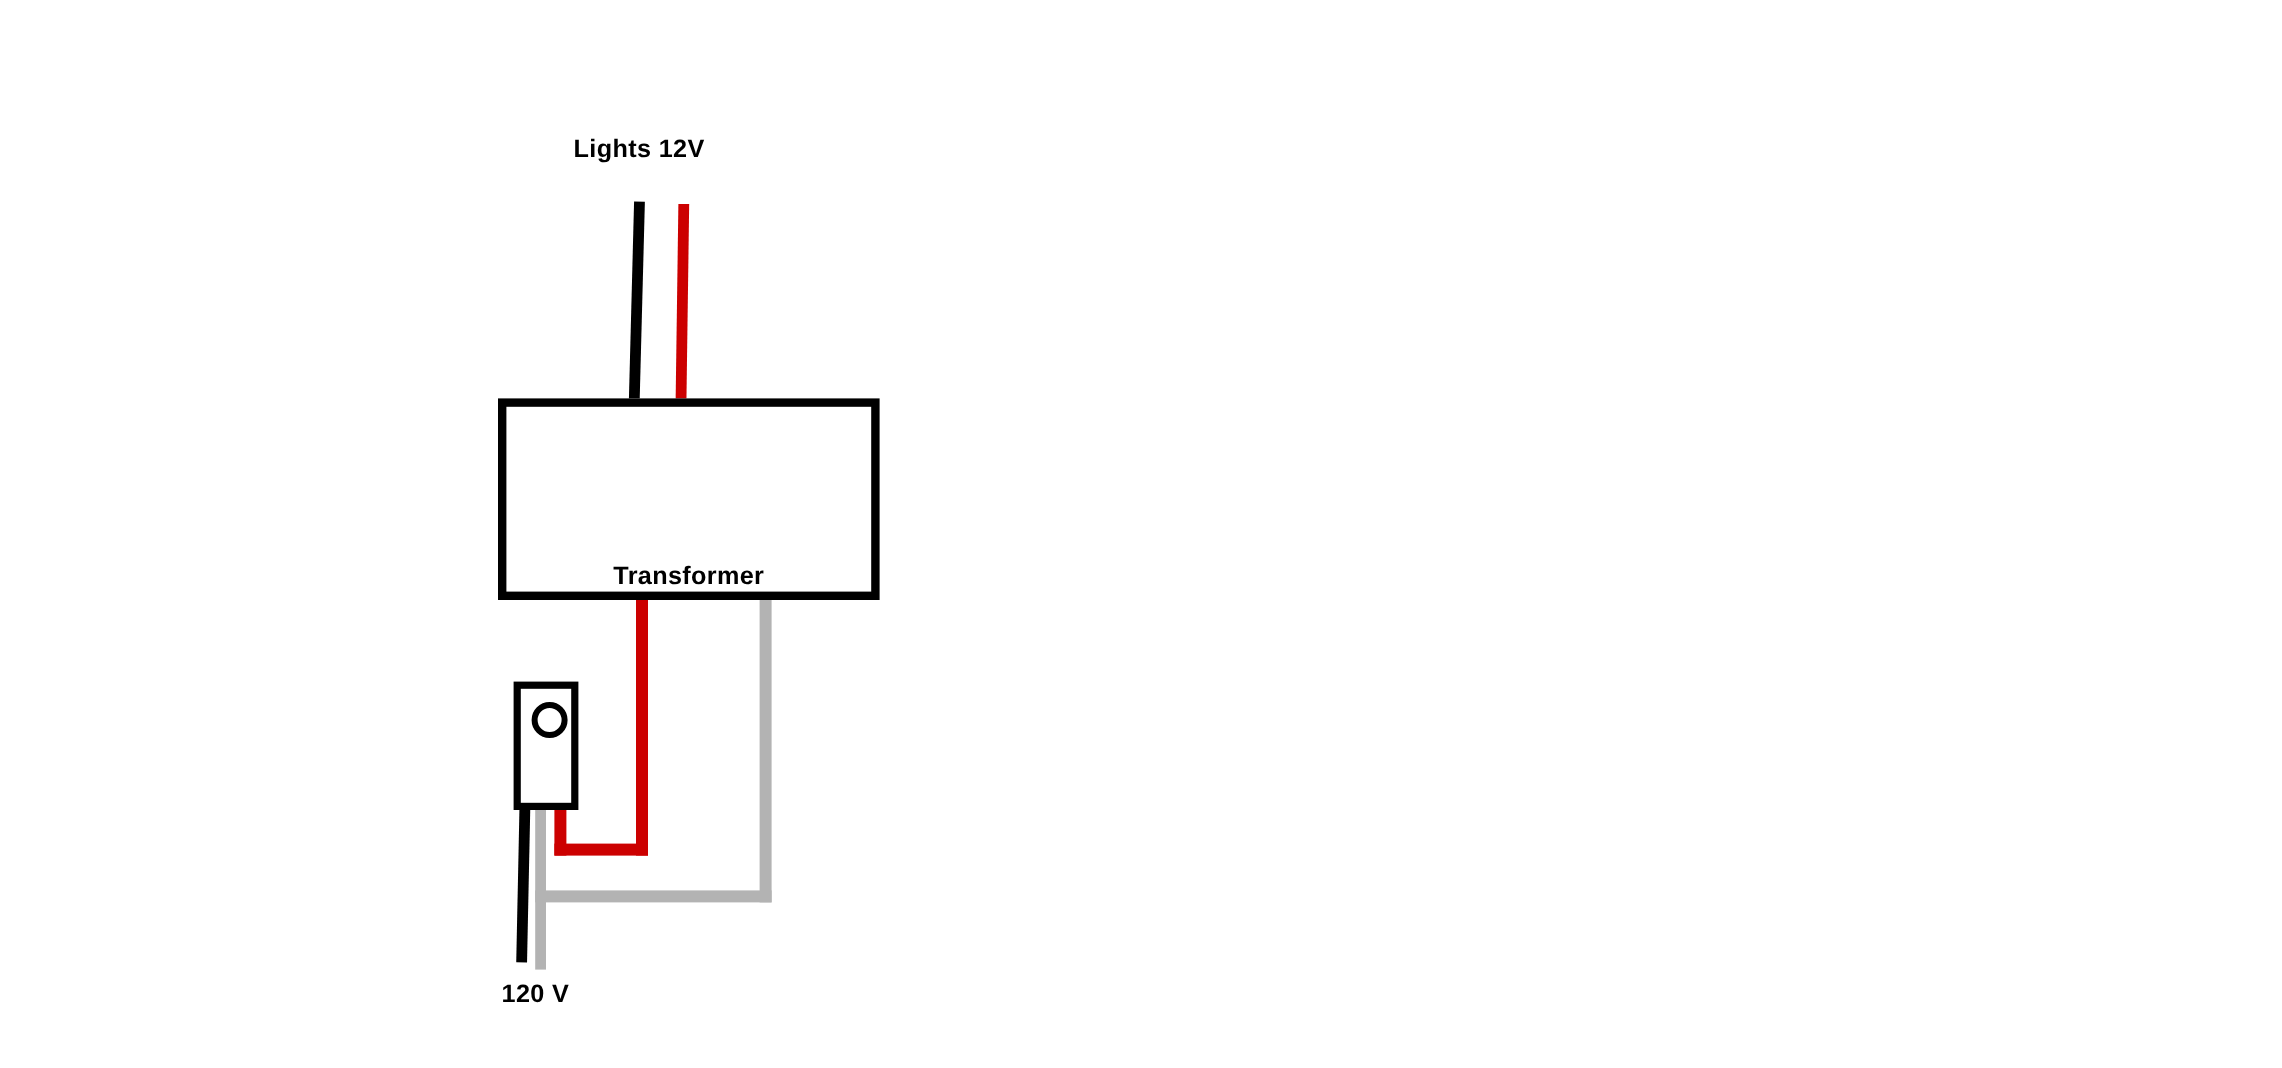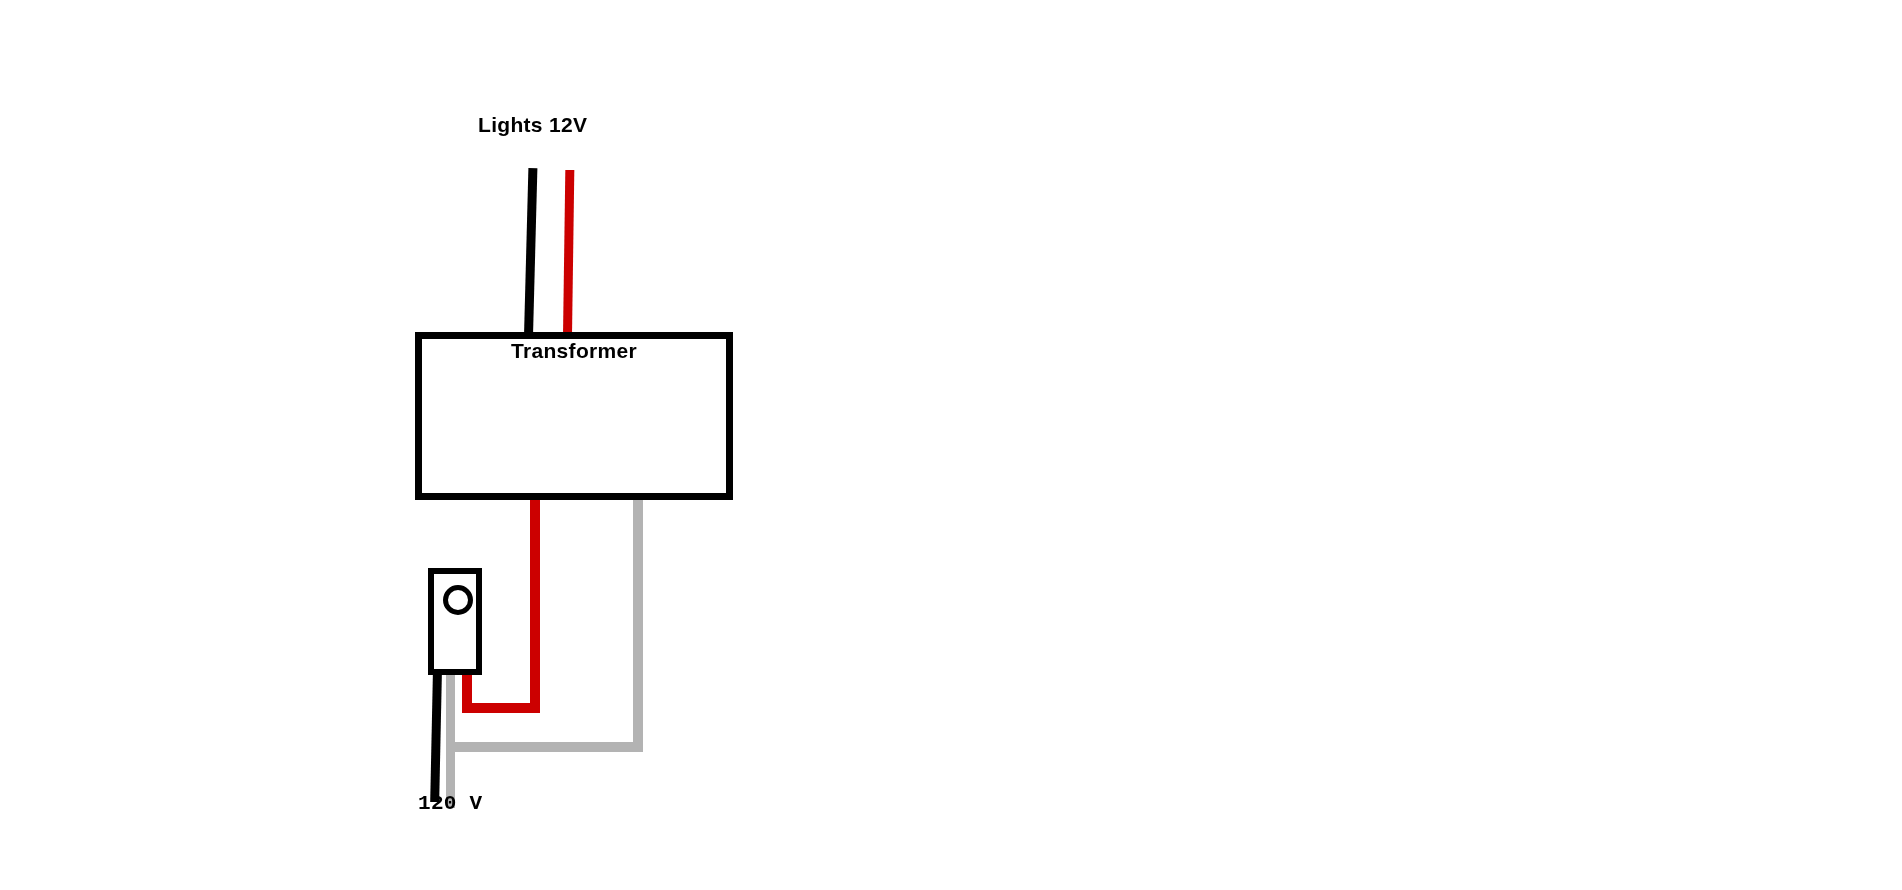--- a/index.html
+++ b/index.html
@@ -35,21 +35,21 @@
   .wire.red   { background: var(--wire-red); }
   .wire.gray  { background: var(--wire-gray); }
 
   .transformer-box {
     position: absolute;
     left: 415px; top: 332px;
     width: 318px; height: 168px;
     border: 7px solid var(--wire-black);
     background: var(--background);
     z-index: 2;
-    display: flex; align-items: flex-start; justify-content: center;
+    display: flex; align-items: flex-end; justify-content: center;
   }
   .transformer-box .label { position: static; }
 
   .switch-box {
     position: absolute;
     left: 428px; top: 568px;
     width: 54px; height: 107px;
     border: 6px solid var(--wire-black);
     background: var(--background);
     z-index: 2;
@@ -77,21 +77,21 @@
   
   .gray-drop { left: 633px; top: 498px; width: 10px; height: 254px; }
   .gray-run  { left: 446px; top: 742px; width: 197px; height: 10px; }
   .gray-lead { left: 446px; top: 668px; width: 9px;  height: 140px; }
 
   
   .feed-black { left: 433px; top: 668px; width: 9px; height: 134px;
                 transform: rotate(1.2deg); transform-origin: top center; }
 
   .lights-label { left: 478px; top: 113px; }
-  .source-label { left: 418px; top: 792px; font-family: Liberation Mono, monospace; }
+  .source-label { left: 418px; top: 817px; }
 </style>
 </head>
 <body>
 
 <div class="canvas">
 
   <div class="label lights-label">Lights 12V</div>
 
   <div class="wire black sec-black"></div>
   <div class="wire red sec-red"></div>

